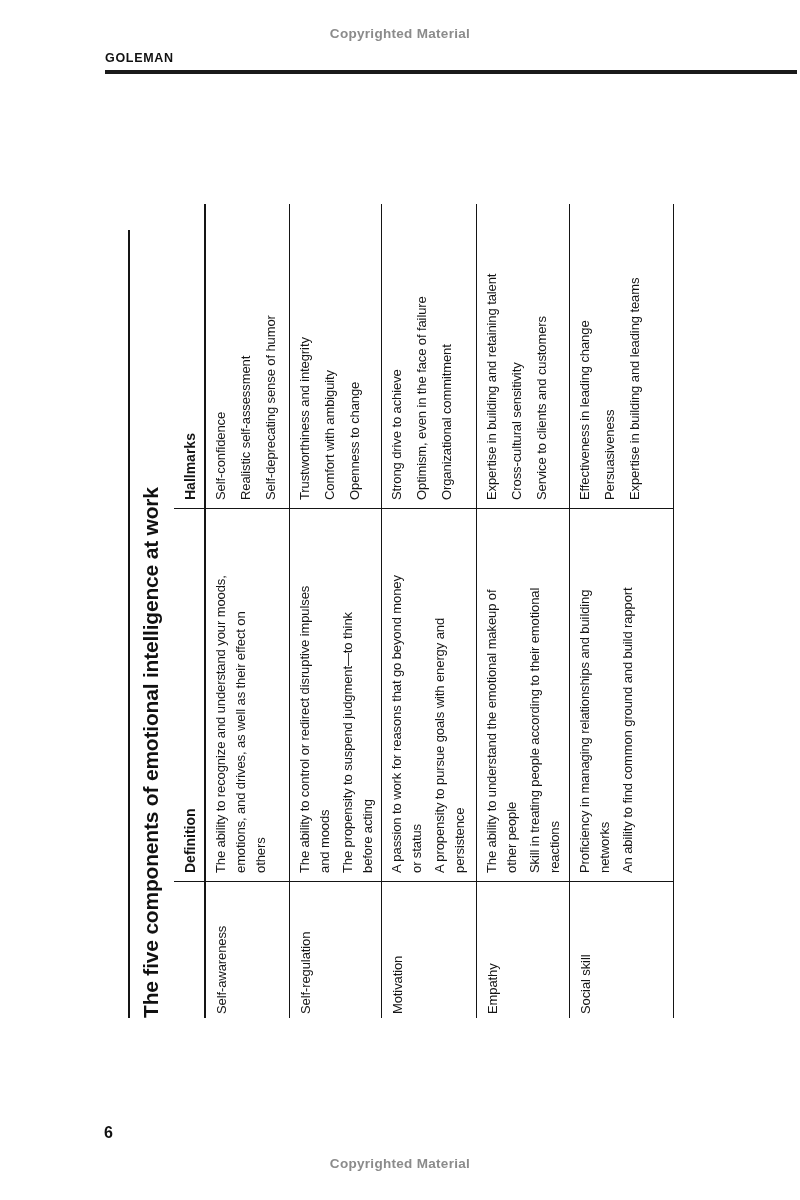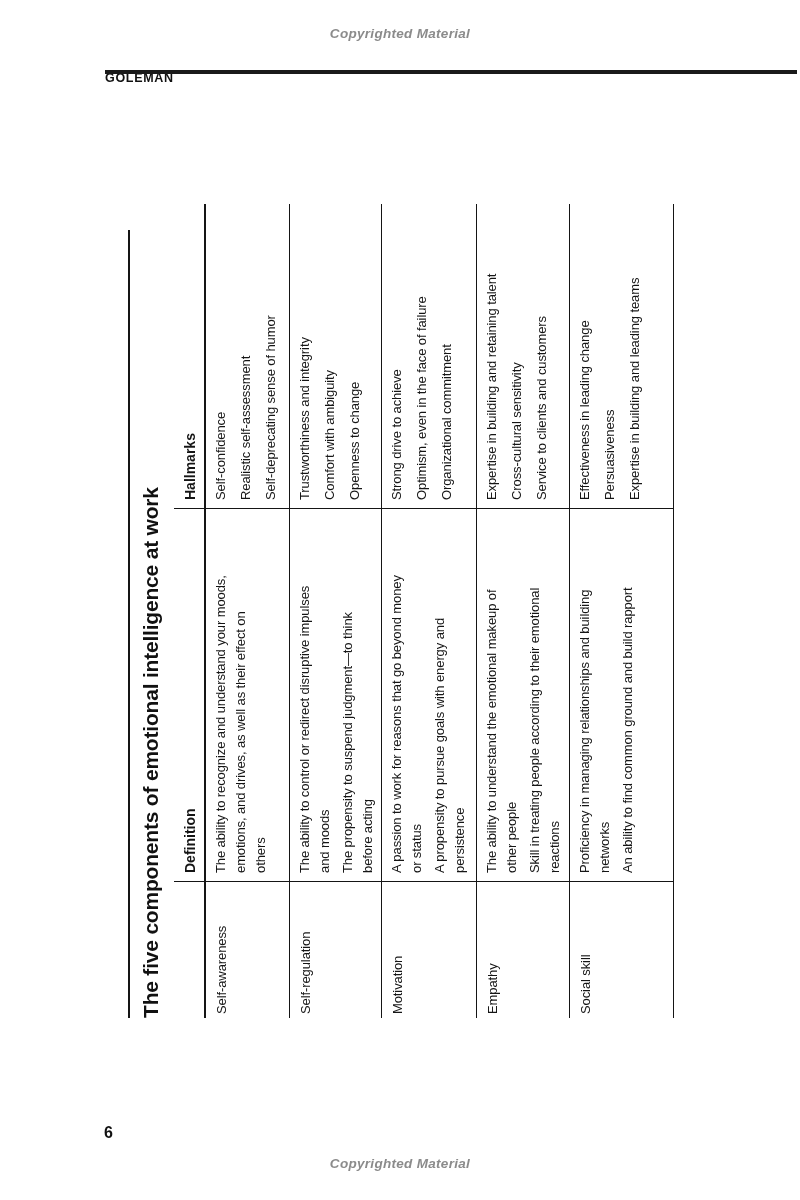--- a/index.html
+++ b/index.html
@@ -14,33 +14,31 @@
   }
   .copy-note {
     position: absolute;
     left: 0;
     width: 100%;
     text-align: center;
     color: #8b8b8b;
     font-weight: 700;
     font-size: 13.5px;
     letter-spacing: 0.3px;
-    font-style: italic;
   }
   .copy-top { top: 26px; }
   .copy-bottom { top: 1156px; }
   .running-head {
     position: absolute;
     left: 105px;
     top: 51px;
     font-weight: 700;
     font-size: 12.5px;
     letter-spacing: 0.7px;
     color: #111111;
-    margin-top: 20px;
   }
   .head-rule {
     position: absolute;
     left: 105px;
     top: 70px;
     width: 692px;
     height: 4px;
     background: #1a1a1a;
   }
   .page-num {

